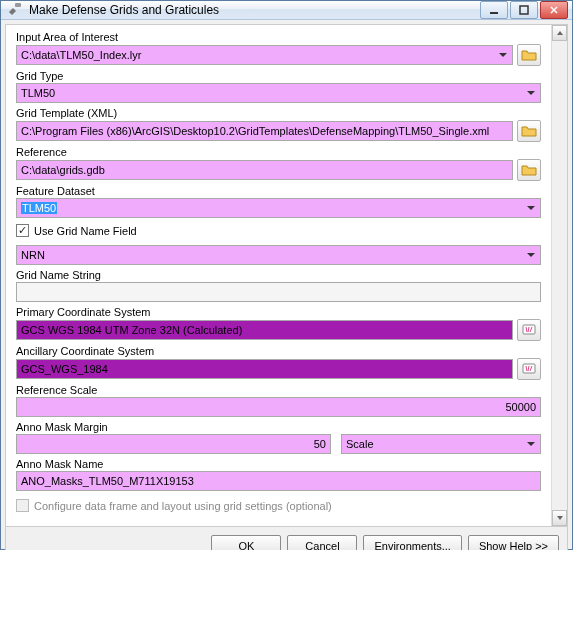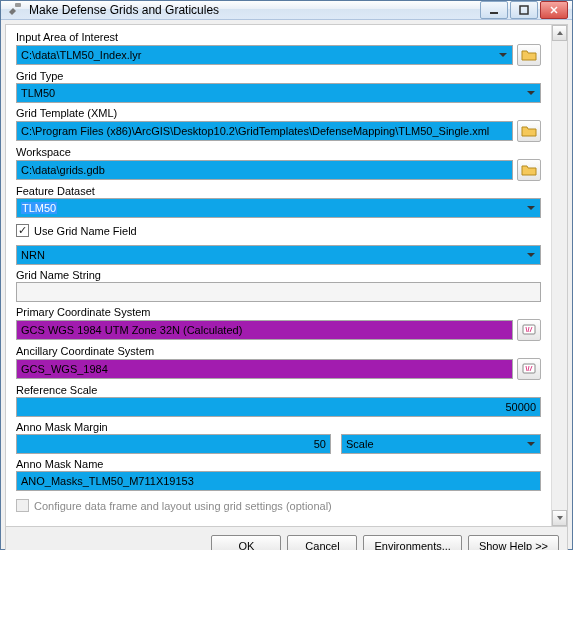--- a/index.html
+++ b/index.html
@@ -94,21 +94,21 @@
     display: block;
   }
   .row {
     display: flex;
     align-items: center;
     gap: 4px;
   }
   .input, .select {
     height: 20px;
     border: 1px solid #a9a9a9;
-    background: #0ea5e9;
+    background: #f0abfc;
     padding: 1px 4px;
     font-size: 11px;
     font-family: inherit;
     display: flex;
     align-items: center;
     width: 100%;
   }
   .input.readonly { background:#a21caf; color:#000; }
   .select { position: relative; padding-right: 18px; }
   .select .caret {
@@ -236,21 +236,21 @@
             <input class="input" value="C:\Program Files (x86)\ArcGIS\Desktop10.2\GridTemplates\DefenseMapping\TLM50_Single.xml" style="">
             <div class="iconbtn">
               <svg viewBox="0 0 16 16">
                   <path d="M1 4h5l1 2h8v7H1z" fill="#f5c85a" stroke="#b58a1e"></path>
                 </svg>
             </div>
           </div>
         </div>
 
         <div class="field">
-          <span class="label">Workspace</span>
+          <span class="label">Reference</span>
           <div class="row">
             <input class="input" value="C:\data\grids.gdb" style="">
             <div class="iconbtn">
               <svg viewBox="0 0 16 16">
                   <path d="M1 4h5l1 2h8v7H1z" fill="#f5c85a" stroke="#b58a1e"></path>
                 </svg>
             </div>
           </div>
         </div>
 

